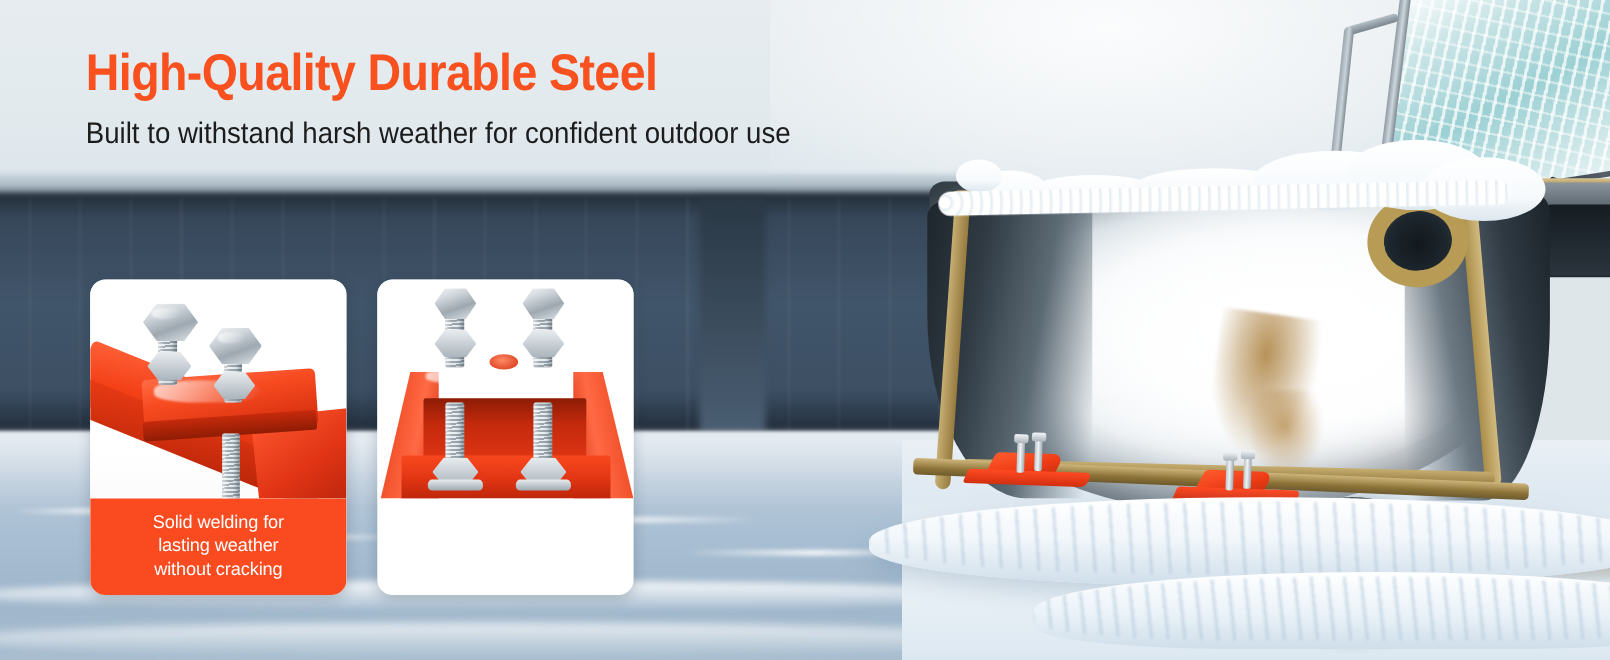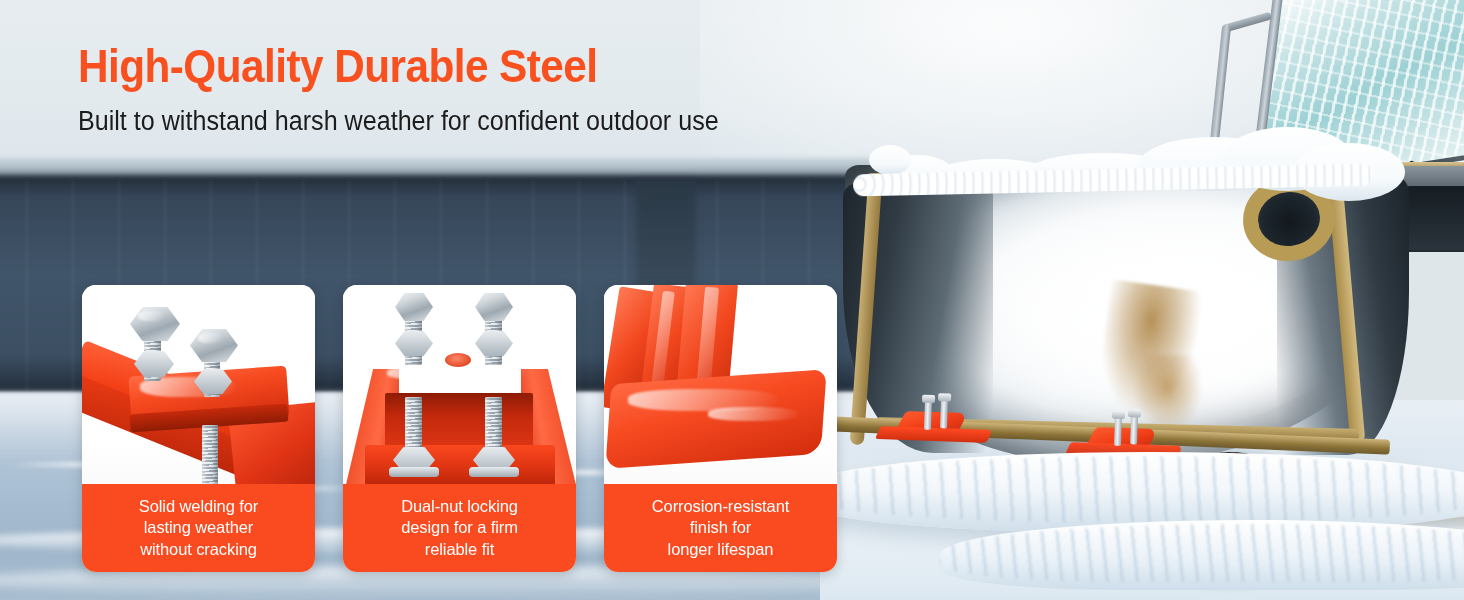--- a/index.html
+++ b/index.html
@@ -352,21 +352,20 @@
     position:absolute; left:82px; top:254px;
     display:flex; gap:28px;
   }
   .card {
     width:233px; height:287px;
     border-radius:14px;
     overflow:hidden;
     background:#ffffff;
     display:flex; flex-direction:column;
     box-shadow:0 3px 12px rgba(20,35,50,.22);
-    margin-top:31px;
   }
   .card-photo {
     position:relative;
     height:199px;
     background:linear-gradient(180deg,#ffffff 0%,#ffffff 78%,#fbfbfb 100%);
     overflow:hidden;
   }
   .card-caption {
     flex:1;
     display:flex; align-items:center; justify-content:center;
@@ -645,44 +644,17 @@
 
         <div class="thread" style="left:142px; top:112px; width:17px; height:62px;"></div>
         <div class="thread" style="left:142px; top:32px; width:17px; height:48px;"></div>
         <div class="hex-face" style="left:132px; top:46px; width:38px; height:25px;"></div>
         <div class="hex" style="left:132px; top:8px;  width:38px; height:28px;"></div>
         <div class="hex-face" style="left:130px; top:162px; width:42px; height:26px;"></div>
         <div style="position:absolute; left:126px; top:182px; width:50px; height:10px; background:linear-gradient(180deg,#e6ebee,#9fa9b1); border-radius:4px;"></div>
 
         <div style="position:absolute; left:102px; top:68px; width:26px; height:14px; background:radial-gradient(ellipse at 45% 40%, #ff8a66, #d42d0d); border-radius:50%;"></div>
       </div>
-      <div class="card-caption" style="background:#FA4B20;">
-        <span>
-          <span>Dual-nut locking</span><br>
-          <span>design for a firm</span><br>
-          <span>reliable fit</span>
-        </span>
-      </div>
     </div>
 
-    <div class="card">
-      <div class="card-photo">
-        <div class="c3-rib" style="left:6px;  top:4px;  width:44px; height:122px; transform:rotate(9deg);"></div>
-        <div class="c3-rib" style="left:42px; top:0px;  width:40px; height:130px; transform:rotate(7deg);"></div>
-        <div class="c3-rib" style="left:76px; top:-4px; width:52px; height:140px; transform:rotate(5deg);"></div>
-        <div class="c3-rib-hi" style="left:52px; top:6px; width:12px; height:112px; transform:rotate(7deg);"></div>
-        <div class="c3-rib-hi" style="left:96px; top:2px; width:14px; height:118px; transform:rotate(5deg);"></div>
-        <div class="c3-plate"></div>
-        <div class="c3-plate-edge"></div>
-        <div class="gloss" style="left:24px; top:104px; width:150px; height:22px;"></div>
-        <div class="gloss" style="left:104px; top:122px; width:90px; height:14px;"></div>
-      </div>
-      <div class="card-caption" style="background:#FA4B20;">
-        <span>
-          <span>Corrosion-resistant</span><br>
-          <span>finish for</span><br>
-          <span>longer lifespan</span>
-        </span>
-      </div>
-    </div>
 
   </div>
 </div>
 
 </body></html>

